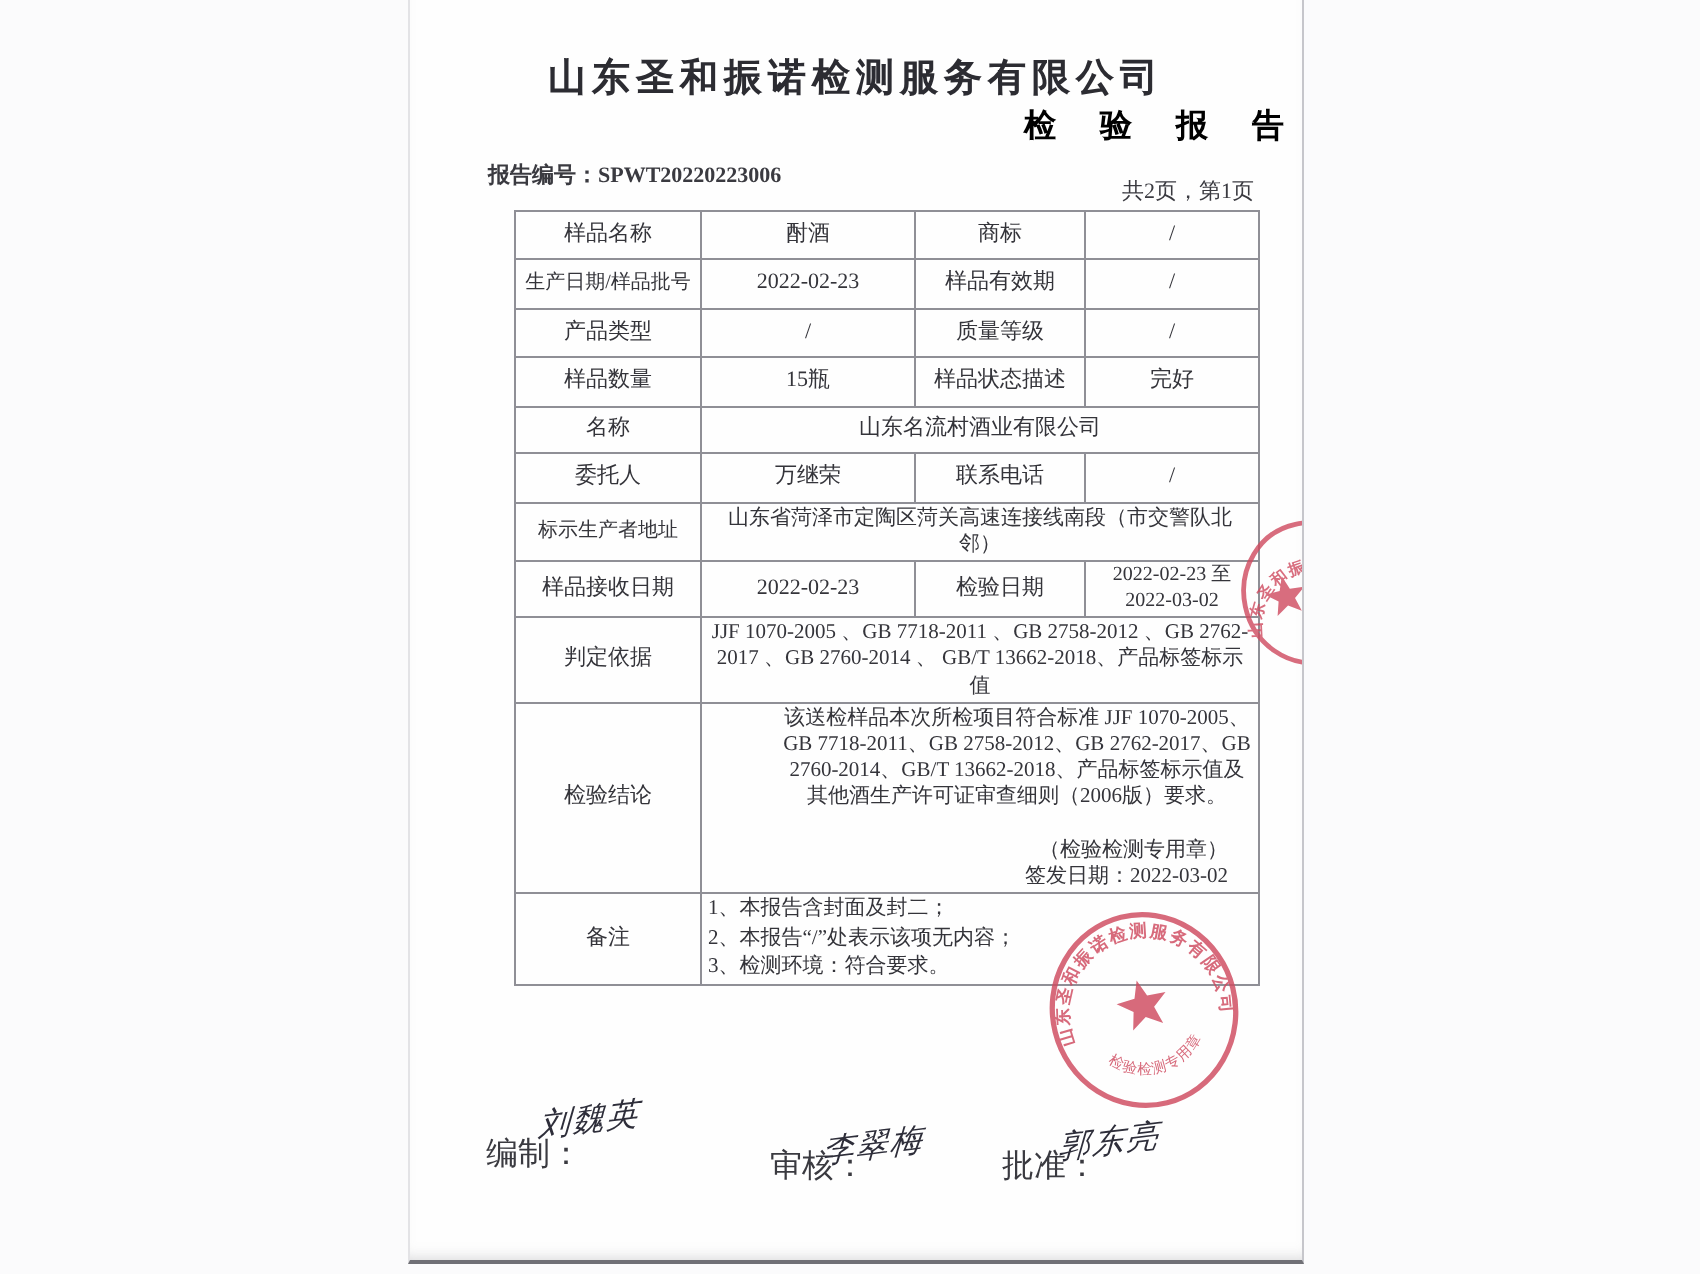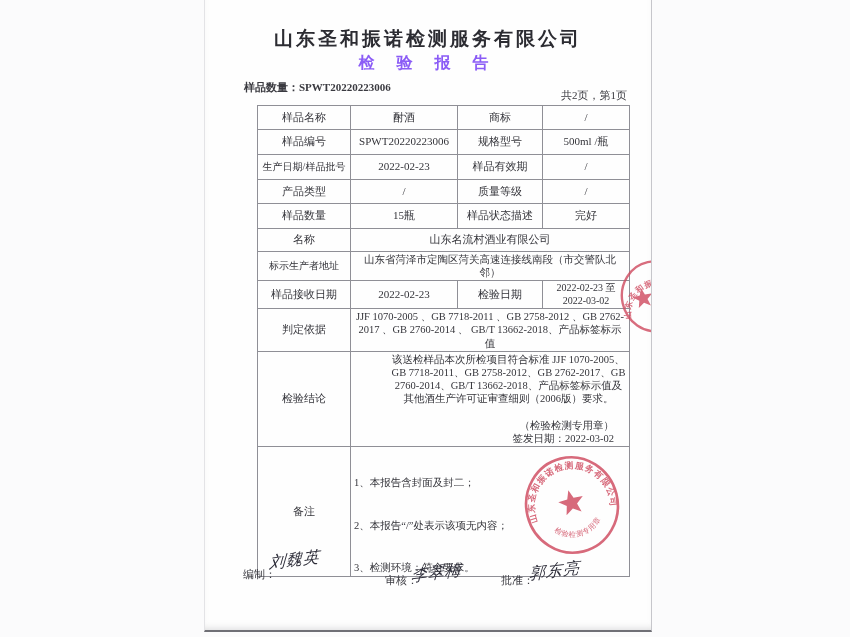--- a/index.html
+++ b/index.html
@@ -6,69 +6,63 @@
   body{width:850px;height:637px;background:#fbfbfc;overflow:hidden;
        font-family:"Liberation Serif","DejaVu Serif",serif;color:#33333a;}
   .stage{position:relative;width:850px;height:637px;border-radius:30px;}
   .paper{position:absolute;left:204px;top:0;width:446px;height:630px;
          background:#fefefe;overflow:hidden;
          border-left:1px solid #e3e3e6;border-right:1px solid #c6c6cb;
          border-bottom:2px solid #707076;
          box-shadow:inset 0 -6px 8px -6px rgba(120,120,125,.35);}
   .company-title{position:absolute;left:0;top:26px;width:100%;text-align:center;
          font-size:19px;font-weight:bold;letter-spacing:3px;color:#2c2c32;}
-  .report-title{position:absolute;left:0;top:53px;width:100%;text-align:center;
-         font-size:16px;font-weight:bold;letter-spacing:9px;color:#8b5cf6;}
+  .report-title{position:absolute;left:0;top:53px;width:100%;text-align:right;
+         font-size:16px;font-weight:bold;letter-spacing:9px;color:#000000;}
   .report-no{position:absolute;left:39px;top:80px;font-size:11px;font-weight:bold;color:#3a3a40;}
   .pages-info{position:absolute;right:24px;top:88px;font-size:11px;color:#3a3a40;}
   table.report{position:absolute;left:52px;top:105px;width:372px;border-collapse:collapse;
          table-layout:fixed;font-size:11px;color:#34343a;}
   table.report td{border:1px solid #8f8f96;padding:1px 3px;vertical-align:middle;
          text-align:center;line-height:1.25;overflow:hidden;}
   td.lbl{letter-spacing:0px;}
   td.longtext{text-align:left;font-size:10.5px;padding:2px 6px;}
   td.addr{font-size:10.5px;}
   .concl-wrap{position:relative;}
   .seal-note{text-align:right;padding-right:12px;margin-top:14px;font-size:10.5px;}
-  .note-line{text-align:left;font-size:10.5px;line-height:1.35;margin-top:28px;}
-  .footer-label{position:absolute;font-size:11px;color:#3a3a40;}
+  .note-line{text-align:left;font-size:10.5px;line-height:1.35;}
+  .footer-label{position:absolute;font-size:16px;color:#3a3a40;}
   .sig{position:absolute;font-size:16px;color:#2e2e3a;font-style:italic;
        transform:rotate(-7deg) skewX(-10deg);letter-spacing:1px;white-space:nowrap;}
   .seal-svg{position:absolute;pointer-events:none;}
 </style>
 </head>
 <body>
 
 <div class="stage">
   <div class="paper">
 
     <div class="company-title">山东圣和振诺检测服务有限公司</div>
     <div class="report-title">检 验 报 告</div>
-    <div class="report-no"><span>样品数量：</span><span>SPWT20220223006</span></div>
+    <div class="report-no"><span>报告编号：</span><span>SPWT20220223006</span></div>
     <div class="pages-info">共2页，第1页</div>
 
     <table class="report">
       <colgroup>
           <col style="width:93px">
           <col style="width:107px">
           <col style="width:85px">
           <col style="width:87px">
         </colgroup>
       <tbody>
           <tr style="height:24px">
         <td class="lbl">样品名称</td>
         <td>酎酒</td>
         <td class="lbl">商标</td>
         <td>/</td>
-      </tr>
-      <tr style="height:25px">
-        <td class="lbl">样品编号</td>
-        <td>SPWT20220223006</td>
-        <td class="lbl">规格型号</td>
-        <td>500ml /瓶</td>
       </tr>
       <tr style="height:25px">
         <td class="lbl" style="font-size:10px">生产日期/样品批号</td>
         <td>2022-02-23</td>
         <td class="lbl">样品有效期</td>
         <td>/</td>
       </tr>
       <tr style="height:24px">
         <td class="lbl">产品类型</td>
         <td>/</td>
@@ -77,20 +71,26 @@
       </tr>
       <tr style="height:25px">
         <td class="lbl">样品数量</td>
         <td>15瓶</td>
         <td class="lbl">样品状态描述</td>
         <td>完好</td>
       </tr>
       <tr style="height:23px">
         <td class="lbl">名称</td>
         <td colspan="3">山东名流村酒业有限公司</td>
+      </tr>
+      <tr style="height:25px">
+        <td class="lbl">委托人</td>
+        <td>万继荣</td>
+        <td class="lbl">联系电话</td>
+        <td>/</td>
       </tr>
       <tr style="height:24px">
         <td class="lbl" style="font-size:10px">标示生产者地址</td>
         <td colspan="3" class="addr">山东省菏泽市定陶区菏关高速连接线南段（市交警队北邻）</td>
       </tr>
       <tr style="height:26px">
         <td class="lbl">样品接收日期</td>
         <td>2022-02-23</td>
         <td class="lbl">检验日期</td>
         <td style="font-size:10px">2022-02-23 至 2022-03-02</td>

